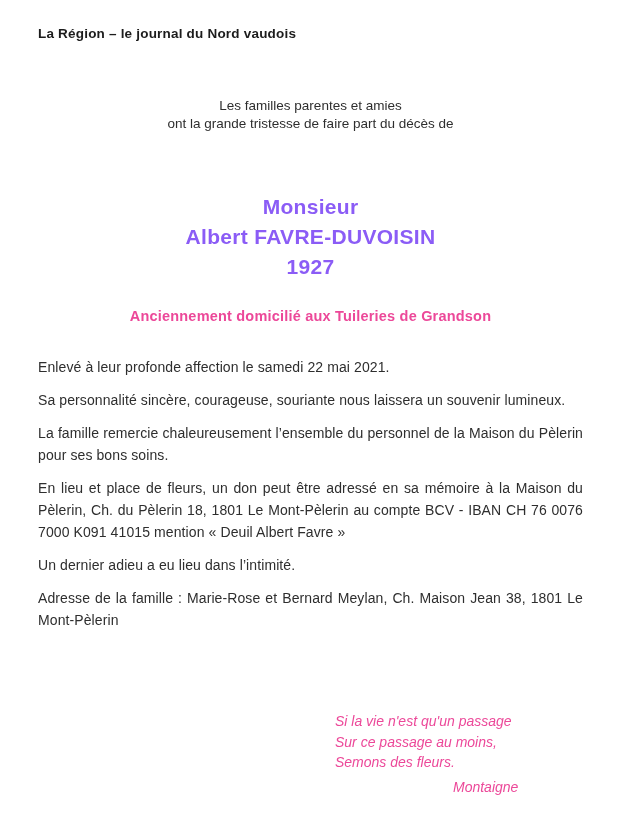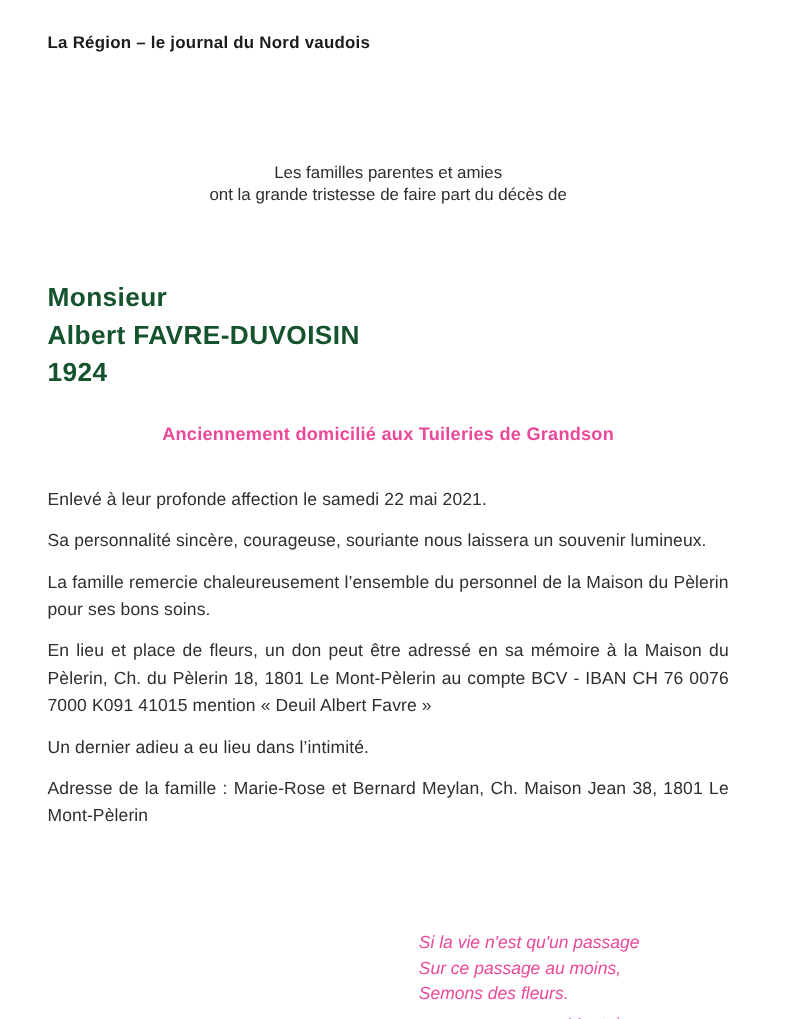--- a/index.html
+++ b/index.html
@@ -24,33 +24,33 @@
     background: #ffffff;
     border-radius: 17px;
   }
   .masthead {
     font-size: 13.5px;
     font-weight: bold;
     letter-spacing: 0.2px;
     color: #1c1c1c;
   }
   .intro {
-    margin-top: 88px;
+    margin-top: 56px;
     text-align: center;
     font-size: 13.5px;
     line-height: 18px;
     color: #2e2e2e;
   }
   .title-block {
     margin-top: 59px;
-    text-align: left;
+    text-align: center;
     font-size: 21px;
     font-weight: bold;
     line-height: 30px;
-    color: #14532d;
+    color: #8b5cf6;
     letter-spacing: 0.3px;
   }
   .subtitle {
     margin-top: 26px;
     text-align: center;
     font-size: 14.5px;
     font-weight: bold;
     color: #ec4899;
     letter-spacing: 0.2px;
   }
@@ -94,21 +94,21 @@
   <div class="masthead">La Région – le journal du Nord vaudois</div>
 
   <div class="intro">
     <div>Les familles parentes et amies</div>
     <div>ont la grande tristesse de faire part du décès de</div>
   </div>
 
   <div class="title-block">
     <div>Monsieur</div>
     <div>Albert FAVRE-DUVOISIN</div>
-    <div>1924</div>
+    <div>1927</div>
   </div>
 
   <div class="subtitle">Anciennement domicilié aux Tuileries de Grandson</div>
 
   <div class="body-text">
     <p class="left">Enlevé à leur profonde affection le samedi 22 mai 2021.</p>
     <p class="just">Sa personnalité sincère, courageuse, souriante nous laissera un souvenir lumineux.</p>
     <p class="just">La famille remercie chaleureusement l’ensemble du personnel de la Maison du Pèlerin pour ses bons soins.</p>
     <p class="just"><span>En lieu et place de fleurs, un don peut être adressé en sa mémoire à la Maison du Pèlerin, Ch. du Pèlerin 18, 1801 Le Mont-Pèlerin au compte BCV - IBAN CH 76 0076 7000 K091 41015 mention </span><span class="it">« Deuil Albert Favre »</span></p>
     <p class="left">Un dernier adieu a eu lieu dans l’intimité.</p>

